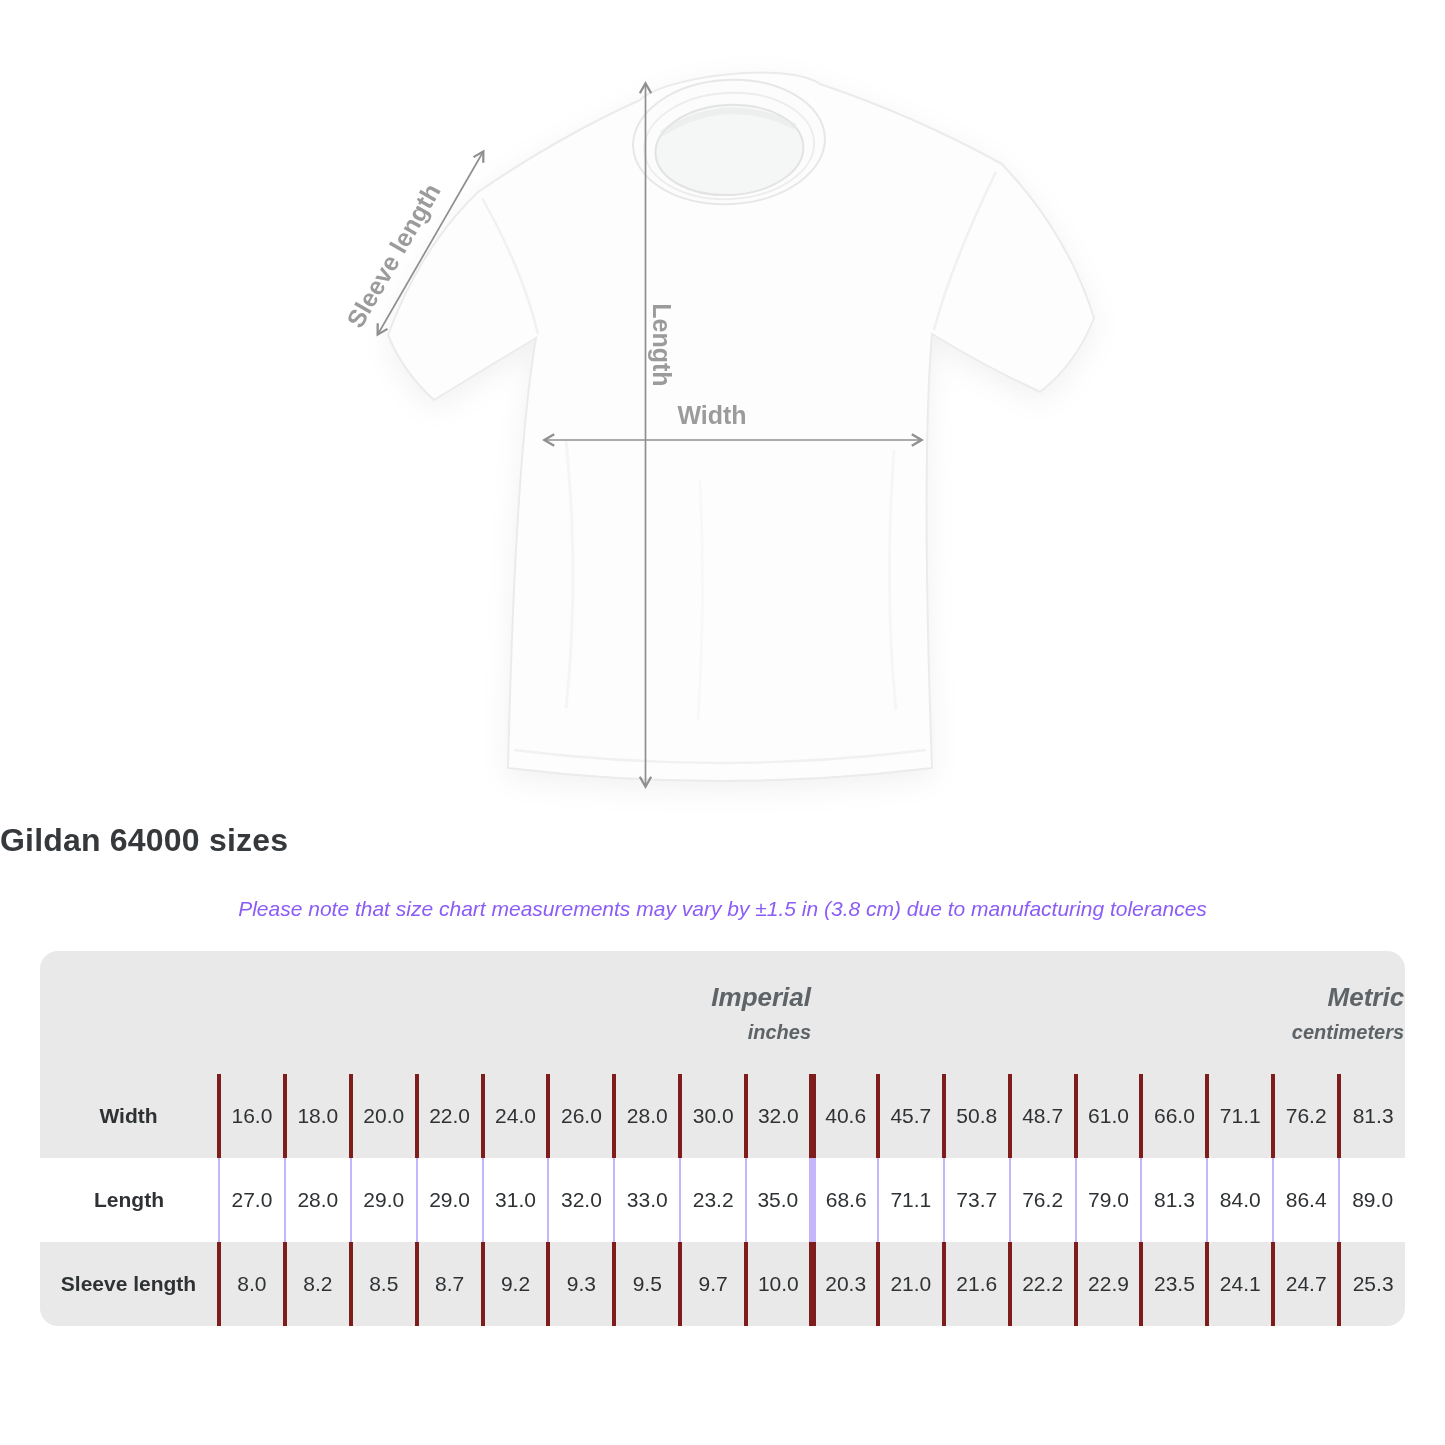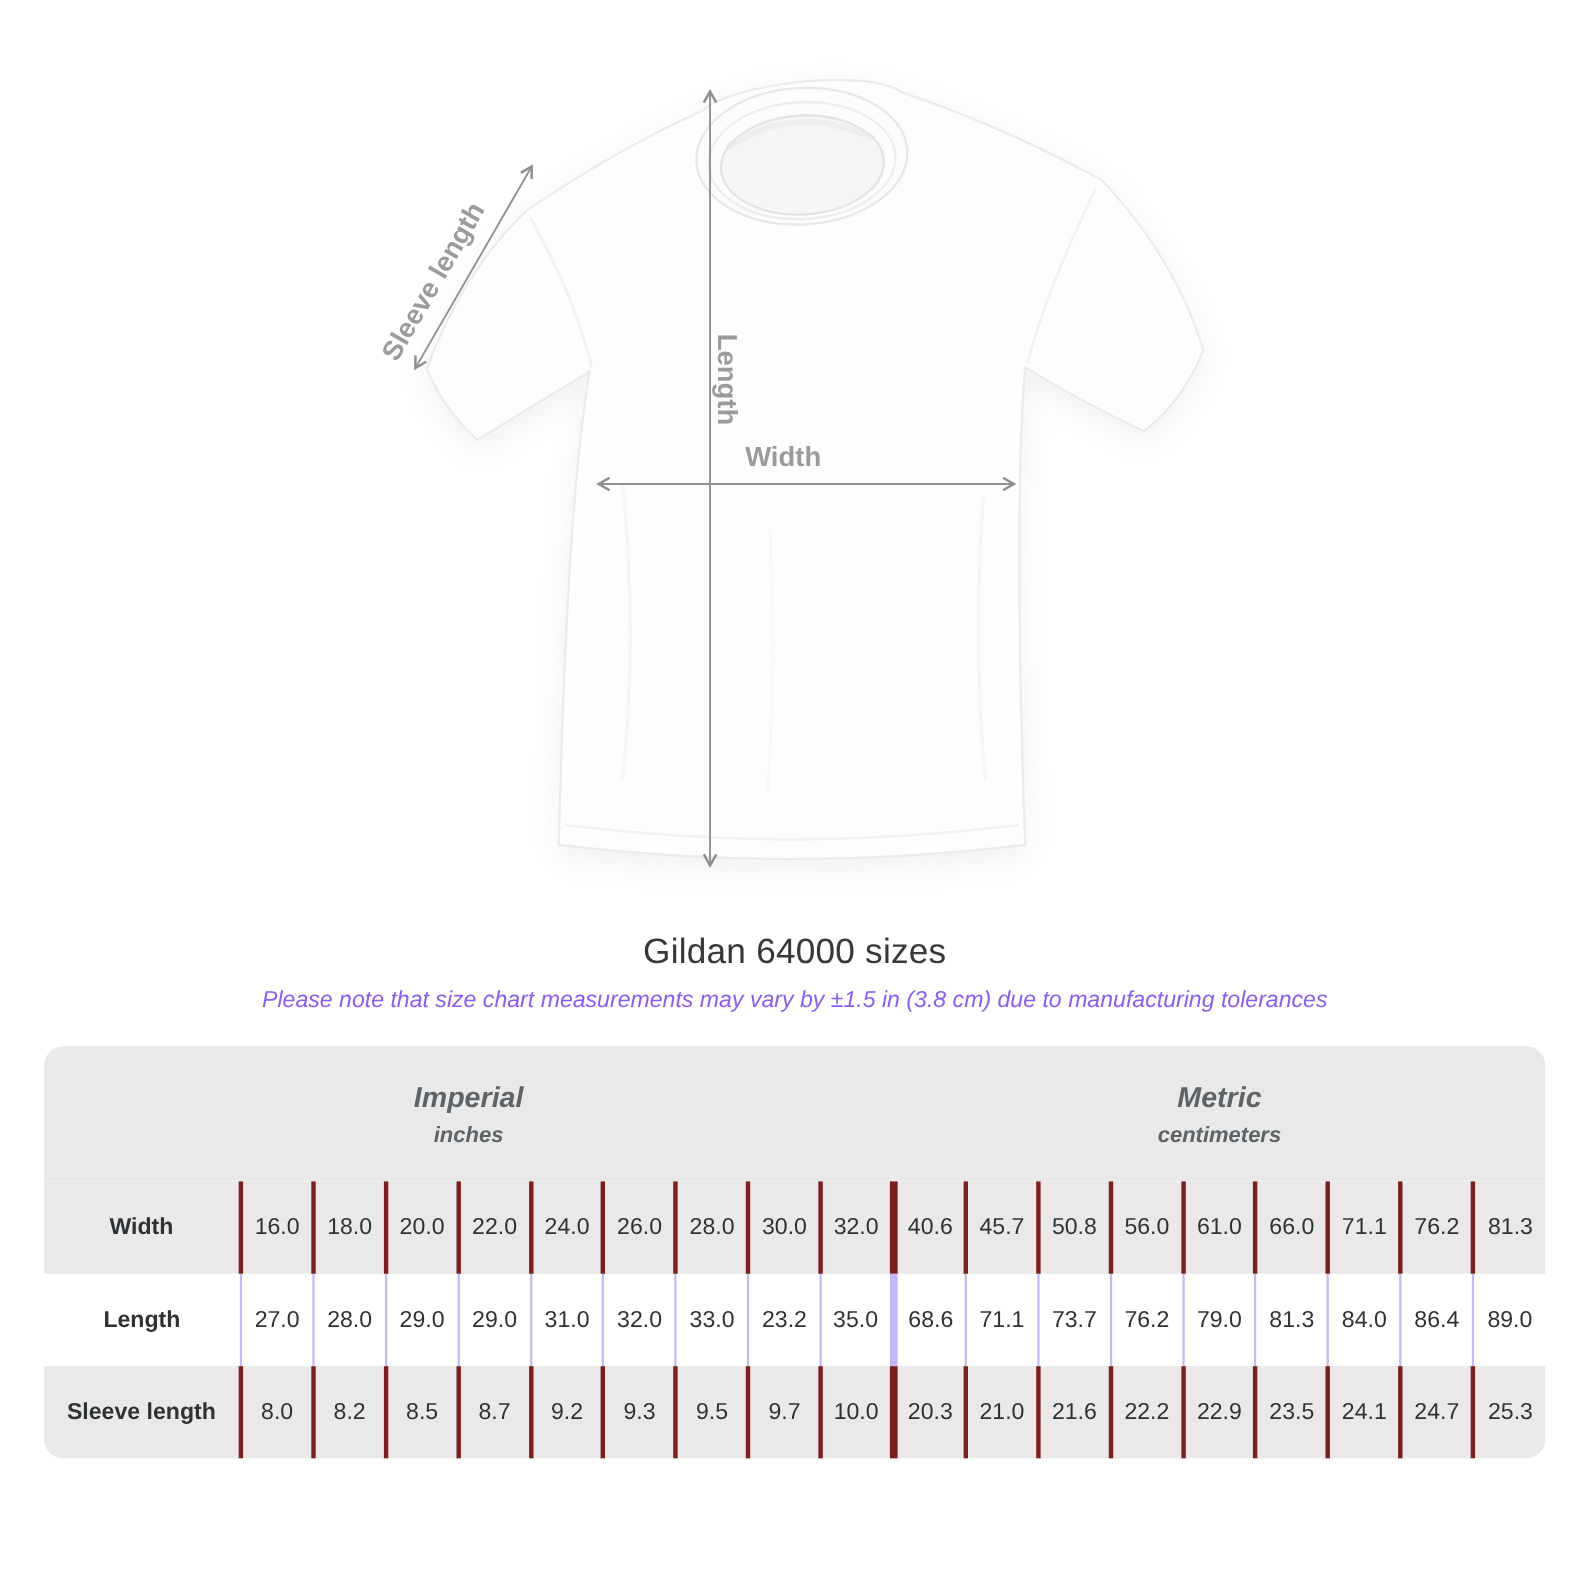--- a/index.html
+++ b/index.html
@@ -4,33 +4,33 @@
 <style>
   html,body{margin:0;padding:0;background:#ffffff;}
   body{width:1445px;height:1445px;position:relative;overflow:hidden;
        font-family:"Liberation Sans", sans-serif;}
 
   
   .diagram-wrap{position:absolute;left:0;top:0;width:1445px;height:845px;}
   .diagram-wrap svg{display:block;}
 
   
-  .page-title{position:absolute;top:846px;left:0;width:1445px;text-align:center;
-              font-size:32px;font-weight:normal;color:#36393c;letter-spacing:.2px;}
+  .page-title{position:absolute;top:822px;left:0;width:1445px;
+              font-size:32px;font-weight:bold;color:#36393c;letter-spacing:.2px;}
   .page-subtitle{position:absolute;top:897px;left:0;width:1445px;text-align:center;
                  font-style:italic;font-size:21px;color:#8b5cf6;}
 
   
   .table-card{position:absolute;left:40px;top:951px;width:1365px;
               border-radius:18px;overflow:hidden;background:#ffffff;}
   table{width:100%;border-collapse:collapse;table-layout:fixed;}
   col.c-label{width:179px;}
   col.c-val{width:65.9px;}
 
-  tr.group-row th{background:#e9e9e9;height:121px;vertical-align:middle;border:none;}
+  tr.group-row th{background:#e9e9e9;height:121px;vertical-align:middle;border:none;text-align:right;}
   .g-name{font-size:26px;font-weight:bold;font-style:italic;color:#5d6366;}
   .g-unit{font-size:20px;font-style:italic;color:#5d6366;margin-top:8px;}
 
   tr.size-row{background:#ffffff;}
   tr.size-row th{height:82px;font-size:20px;font-weight:bold;color:#6b7175;vertical-align:middle;}
   tr.size-row th.lbl{font-size:21px;color:#5d6366;}
   tr.size-row th + th{border-left:2px solid #ececec;}
 
   tr.data-row td{height:82px;text-align:center;vertical-align:middle;
                  font-size:21px;color:#2f3234;}
@@ -141,21 +141,21 @@
       <td>20.0</td>
       <td>22.0</td>
       <td>24.0</td>
       <td>26.0</td>
       <td>28.0</td>
       <td>30.0</td>
       <td>32.0</td>
       <td class="msep">40.6</td>
       <td>45.7</td>
       <td>50.8</td>
-      <td>56.0</td>
+      <td>48.7</td>
       <td>61.0</td>
       <td>66.0</td>
       <td>71.1</td>
       <td>76.2</td>
       <td>81.3</td>
     </tr>
 
     <tr class="data-row r-white">
       <td class="rowlabel">Length</td>
       <td>27.0</td>

